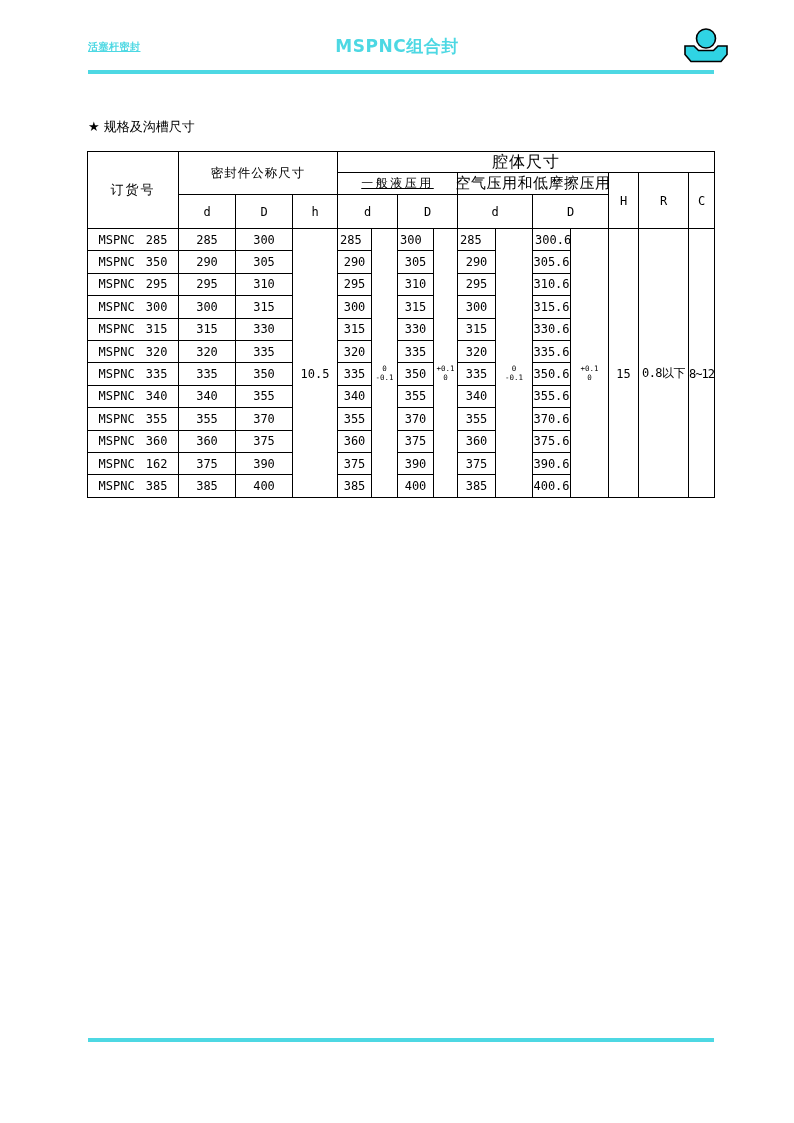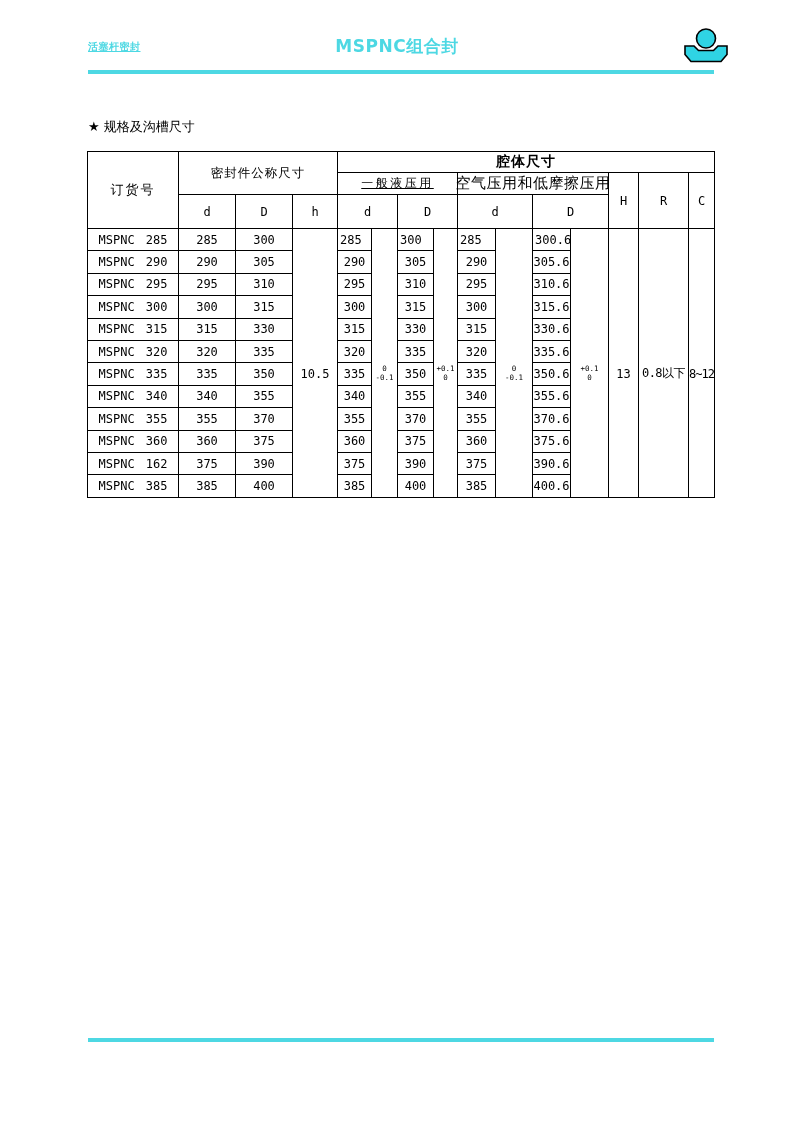--- a/index.html
+++ b/index.html
@@ -29,21 +29,21 @@
     background:#fff; color:#000;
   }
   .cell { border-right:1px solid #000; border-bottom:1px solid #000;
           display:flex; align-items:center; justify-content:center;
           overflow:visible; white-space:nowrap; }
   .cjk  { font-size:12px; }
   .mono { font-family:"DejaVu Sans Mono", monospace; font-size:12px; }
 
   .hd-order   { grid-column:1;    grid-row:1/4; font-size:13px; letter-spacing:2px; }
   .hd-seal    { grid-column:2/5;  grid-row:1/3; font-size:12.5px; letter-spacing:1px; }
-  .hd-cavity  { grid-column:5/16; grid-row:1;   font-size:14px; letter-spacing:1px;font-weight:bold; }
+  .hd-cavity  { grid-column:5/16; grid-row:1;   font-size:16px; letter-spacing:1px; }
   .hd-hyd     { grid-column:5/9;  grid-row:2;   font-size:12px; letter-spacing:2.5px;text-decoration:underline; }
   .hd-pneu    { grid-column:9/13; grid-row:2;   font-size:15px; letter-spacing:0.5px; }
   .hd-d  { grid-column:2; grid-row:3; }
   .hd-D  { grid-column:3; grid-row:3; }
   .hd-h  { grid-column:4; grid-row:3; }
   .hd-hyd-d  { grid-column:5/7;   grid-row:3; }
   .hd-hyd-D  { grid-column:7/9;   grid-row:3; }
   .hd-pneu-d { grid-column:9/11;  grid-row:3; }
   .hd-pneu-D { grid-column:11/13; grid-row:3; }
   .hd-H { grid-column:13; grid-row:2/4; }
@@ -117,32 +117,32 @@
       <div>0</div>
       <div>-0.1</div>
     </div>
   </div>
   <div class="cell merged m-tol-pneu-D">
     <div class="tol">
       <div>+0.1</div>
       <div>0</div>
     </div>
   </div>
-  <div class="cell mono merged m-H">13</div>
+  <div class="cell mono merged m-H">15</div>
   <div class="cell mono merged m-R">0.8以下</div>
   <div class="cell mono merged m-C">8~12</div>
 
 <div class="cell mono order-cell" style="grid-area: 4 / 1;">MSPNC 285</div>
     <div class="cell mono" style="grid-area: 4 / 2;">285</div>
     <div class="cell mono" style="grid-area: 4 / 3;">300</div>
     <div class="cell mono first-row-val" style="grid-area: 4 / 5;">285</div>
     <div class="cell mono first-row-val" style="grid-area: 4 / 7;">300</div>
     <div class="cell mono first-row-val" style="grid-area: 4 / 9;">285</div>
     <div class="cell mono first-row-val" style="grid-area: 4 / 11;">300.6</div>
-    <div class="cell mono order-cell" style="grid-area: 5 / 1;">MSPNC 290</div>
+    <div class="cell mono order-cell" style="grid-area: 5 / 1;">MSPNC 350</div>
     <div class="cell mono" style="grid-area: 5 / 2;">290</div>
     <div class="cell mono" style="grid-area: 5 / 3;">305</div>
     <div class="cell mono" style="grid-area: 5 / 5;">290</div>
     <div class="cell mono" style="grid-area: 5 / 7;">305</div>
     <div class="cell mono" style="grid-area: 5 / 9;">290</div>
     <div class="cell mono" style="grid-area: 5 / 11;">305.6</div>
     <div class="cell mono order-cell" style="grid-area: 6 / 1; text-align: right;">MSPNC 295</div>
     <div class="cell mono" style="grid-area: 6 / 2;">295</div>
     <div class="cell mono" style="grid-area: 6 / 3;">310</div>
     <div class="cell mono" style="grid-area: 6 / 5;">295</div>

